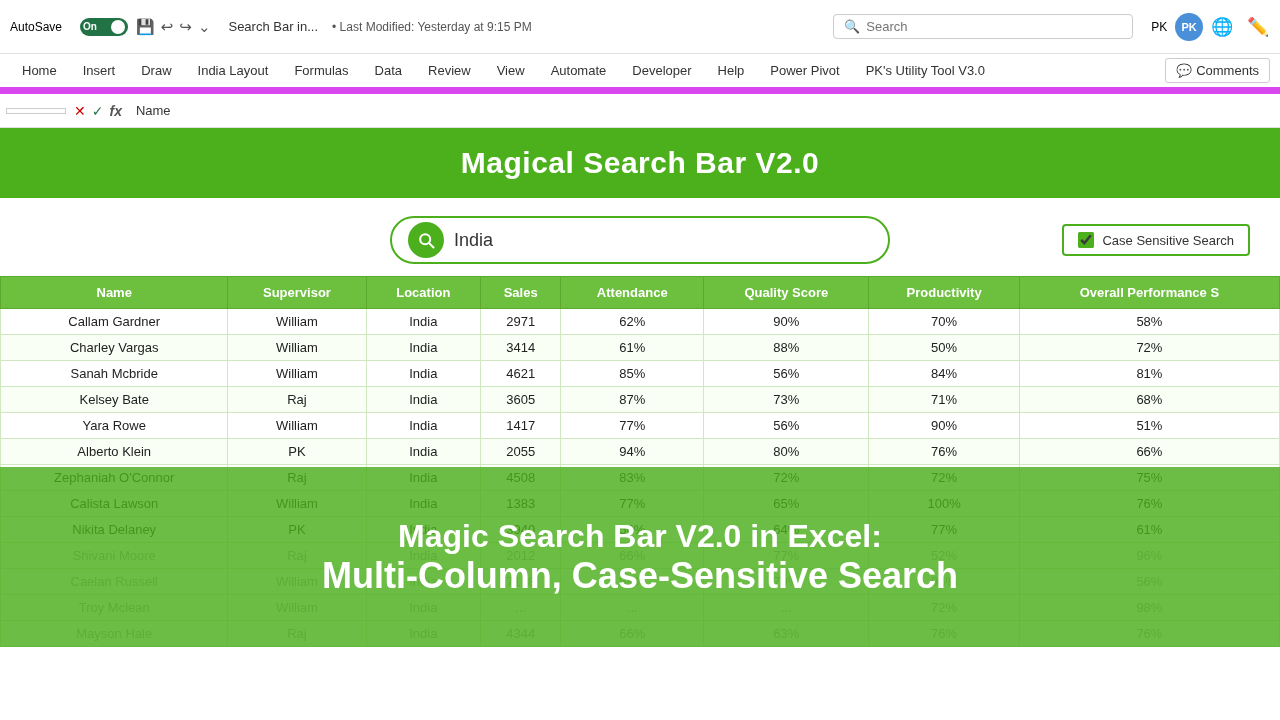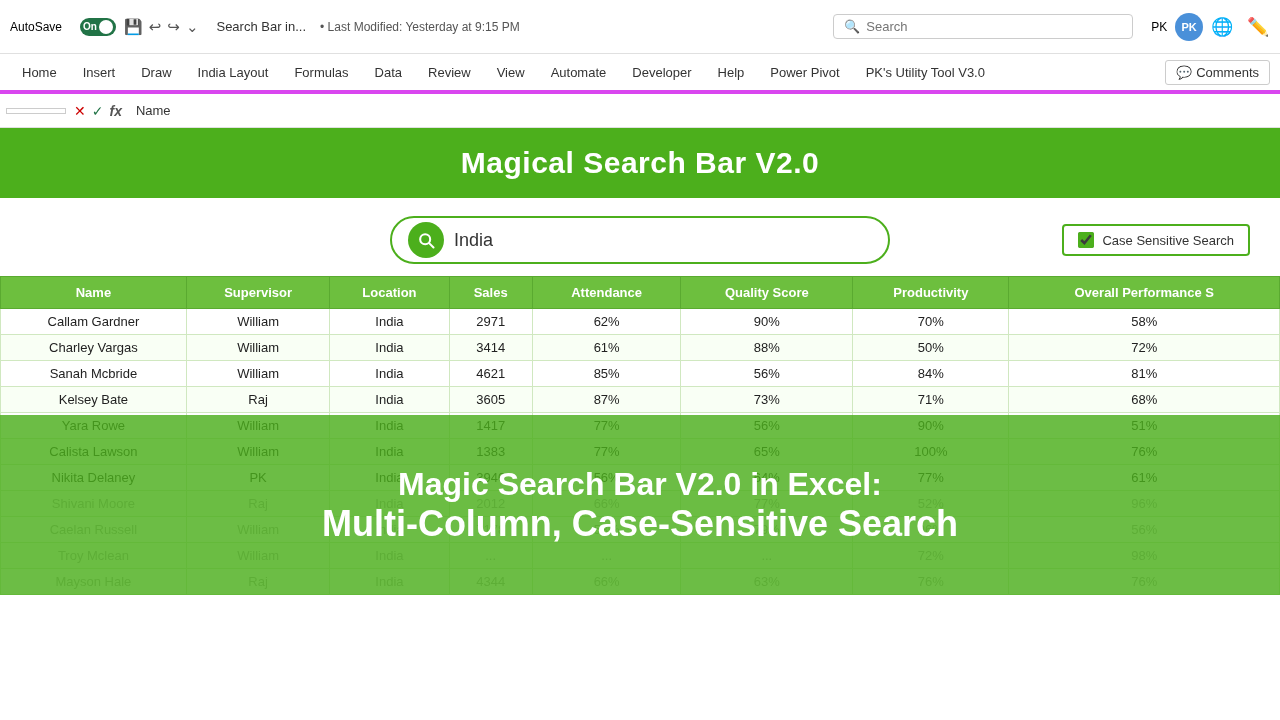--- a/index.html
+++ b/index.html
@@ -6,39 +6,39 @@
     body { font-family: 'Segoe UI', Arial, sans-serif; font-size: 13px; background: #fff; width: 1280px; height: 720px; overflow: hidden; }
 
     
     .title-bar {
       display: flex; align-items: center; height: 54px; background: #fff;
       border-bottom: 1px solid #e0e0e0; padding: 0 10px; gap: 8px;
     }
     .autosave-group { display: flex; align-items: center; gap: 18px; font-size: 12px; }
     .toggle-on {
       display: inline-flex; align-items: center; background: #217346; border-radius: 10px;
-      width: 36px; height: 18px; padding: 2px 3px; cursor: pointer;
+      width: 48px; height: 18px; padding: 2px 3px; cursor: pointer;
     }
     .toggle-knob { width: 14px; height: 14px; background: #fff; border-radius: 50%; margin-left: auto; }
     .title-bar-icons { display: flex; align-items: center; gap: 6px; color: #555; font-size: 16px; }
     .doc-title { font-size: 13px; color: #333; margin-left: 10px; }
     .last-modified { font-size: 12px; color: #555; margin-left: 6px; }
     .search-box-title {
       margin-left: auto; display: flex; align-items: center;
       border: 1px solid #ccc; border-radius: 4px; padding: 4px 10px; width: 300px;
     }
     .search-box-title input { border: none; outline: none; font-size: 13px; width: 100%; color: #555; }
     .user-area { display: flex; align-items: center; gap: 8px; margin-left: 10px; font-size: 12px; }
     .user-avatar { width: 28px; height: 28px; border-radius: 50%; background: #4a90d9; display: flex; align-items: center; justify-content: center; color: #fff; font-size: 11px; font-weight: bold; }
     .pen-icon { font-size: 18px; color: #555; margin-left: 6px; }
 
     
     .menu-bar {
       display: flex; align-items: center; height: 40px; background: #fff;
-      border-bottom: 4px solid #d946ef; padding: 0 10px; gap: 2px;
+      border-bottom: 7px solid #d946ef; padding: 0 10px; gap: 2px;
     }
     .menu-item { padding: 6px 12px; font-size: 13px; color: #333; cursor: pointer; border-radius: 3px; }
     .comments-btn {
       margin-left: auto; display: flex; align-items: center; gap: 4px;
       font-size: 13px; color: #333; border: 1px solid #ccc; border-radius: 3px; padding: 4px 10px; cursor: pointer;
     }
 
     
     .formula-bar {
       display: flex; align-items: center; height: 34px; background: #fff;
@@ -243,20 +243,40 @@
             <td>Yara Rowe</td>
             <td>William</td>
             <td>India</td>
             <td>1417</td>
             <td>77%</td>
             <td>56%</td>
             <td>90%</td>
             <td>51%</td>
           </tr>
           <tr>
+            <td>Alberto Klein</td>
+            <td>PK</td>
+            <td>India</td>
+            <td>2055</td>
+            <td>94%</td>
+            <td>80%</td>
+            <td>76%</td>
+            <td>66%</td>
+          </tr>
+          <tr>
+            <td>Zephaniah O'Connor</td>
+            <td>Raj</td>
+            <td>India</td>
+            <td>4508</td>
+            <td>83%</td>
+            <td>72%</td>
+            <td>72%</td>
+            <td>75%</td>
+          </tr>
+          <tr>
             <td>Calista Lawson</td>
             <td>William</td>
             <td>India</td>
             <td>1383</td>
             <td>77%</td>
             <td>65%</td>
             <td>100%</td>
             <td>76%</td>
           </tr>
           <tr>

